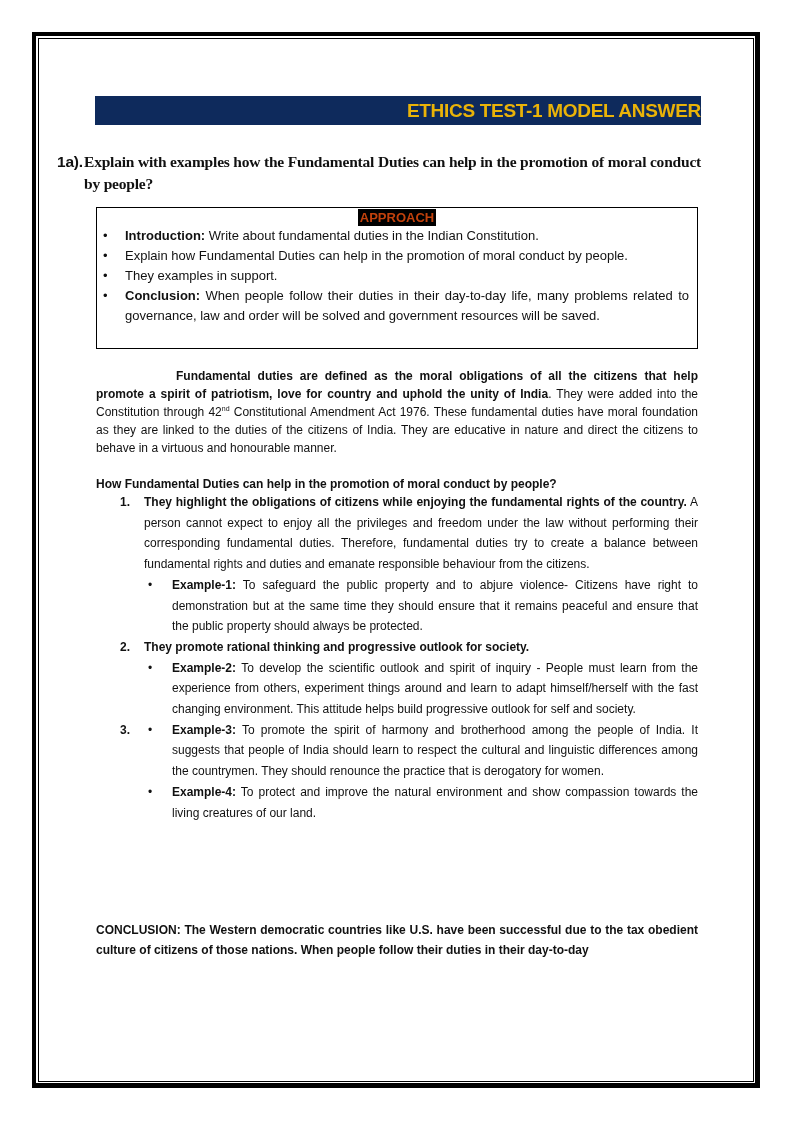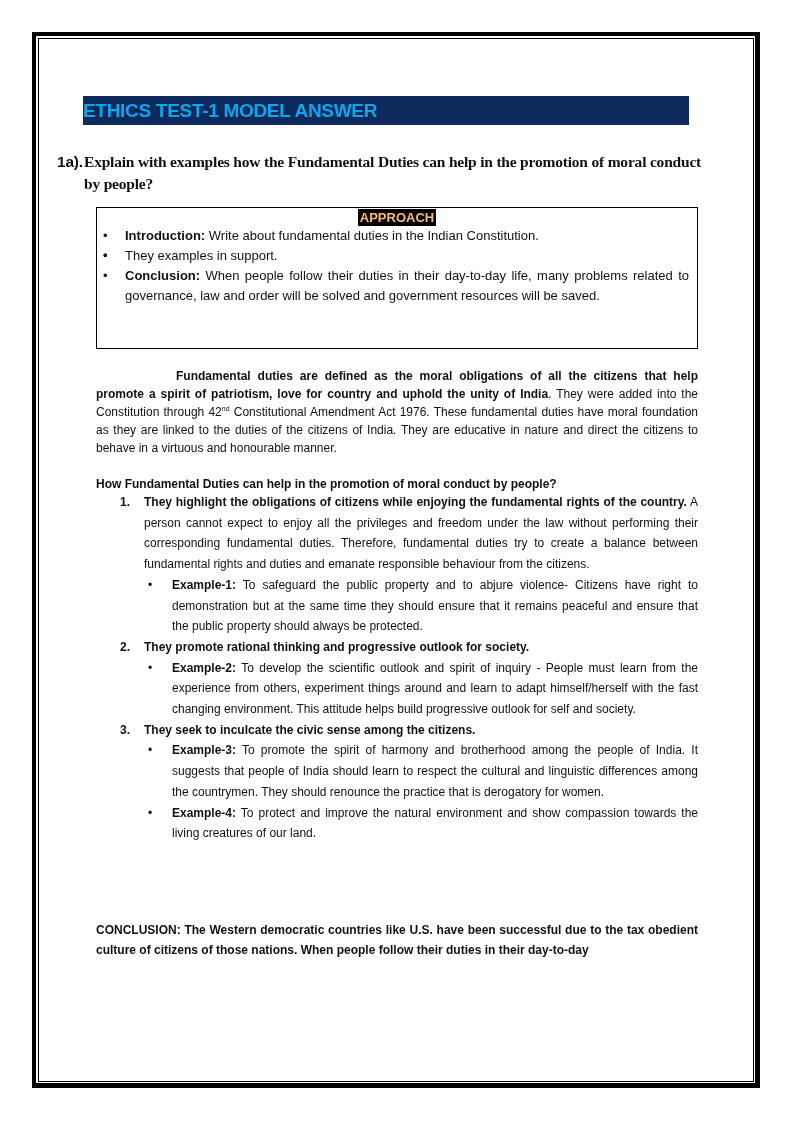--- a/index.html
+++ b/index.html
@@ -3,30 +3,30 @@
 <meta charset="utf-8">
 <style>
   html, body { margin: 0; padding: 0; background: #ffffff; }
   body { width: 794px; height: 1123px; position: relative; overflow: hidden;
          font-family: "Liberation Sans", sans-serif; color: #111; }
   .frame-outer { position: absolute; left: 32px; top: 32px; width: 728px; height: 1056px;
                  border-top: 4px solid #000; border-left: 4px solid #000;
                  border-right: 5px solid #000; border-bottom: 5px solid #000; box-sizing: border-box; }
   .frame-inner { position: absolute; left: 38px; top: 38px; width: 716px; height: 1044px;
                  border: 1px solid #000; box-sizing: border-box; }
-  .title-bar { position: absolute; left: 83px; top: 96px; width: 606px; height: 29px;
-               background: #0e2a5c; color: #0ea5e9; text-align: left; font-weight: bold;
+  .title-bar { position: absolute; left: 95px; top: 96px; width: 606px; height: 29px;
+               background: #0e2a5c; color: #eab308; text-align: right; font-weight: bold;
                font-size: 19px; line-height: 29px; letter-spacing: -0.3px; }
   .question { position: absolute; left: 57px; top: 151px; width: 650px; font-weight: bold;
               font-size: 15.5px; line-height: 22px; letter-spacing: -0.2px; }
   .question .qnum { position: absolute; left: 0; top: 0; }
   .question .qtext { display: block; margin-left: 27px; font-family: Liberation Serif, serif; }
   .approach { position: absolute; left: 96px; top: 207px; width: 602px; height: 142px;
               border: 1px solid #000; box-sizing: border-box; font-size: 13px; line-height: 20px; }
-  .approach-label { display: block; width: max-content; margin: 1px auto 0 auto; background: #000; color: #fdba74;
+  .approach-label { display: block; width: max-content; margin: 1px auto 0 auto; background: #000; color: #c2410c;
                     font-weight: bold; padding: 0 2px; line-height: 17px; }
   .approach ul { margin: 0; padding: 0; list-style: none; }
   .approach li { position: relative; padding-left: 28px; padding-right: 8px; text-align: justify; }
   .approach li .bullet { position: absolute; left: 6px; top: 0; }
   .body-text { position: absolute; left: 96px; width: 602px; font-size: 12px; line-height: 18px;
                text-align: justify; }
   .intro { top: 367px; text-indent: 80px; }
   .section-head { position: absolute; left: 96px; top: 475px; font-weight: bold; font-size: 12px; line-height: 18px; }
   .points { position: absolute; left: 96px; top: 492px; width: 602px; font-size: 12px; line-height: 20.7px; }
   .point { position: relative; padding-left: 48px; text-align: justify; }
@@ -47,35 +47,35 @@
 
 <div class="question">
   <span class="qnum">1a).</span>
   <span class="qtext">Explain with examples how the Fundamental Duties can help in the promotion of moral conduct by people?</span>
 </div>
 
 <div class="approach">
   <span class="approach-label">APPROACH</span>
   <ul>
     <li><span class="bullet">•</span><b>Introduction:</b><span> Write about fundamental duties in the Indian Constitution.</span></li>
-    <li><span class="bullet">•</span><b></b></li>
+    <li><span class="bullet">•</span><b></b><span>Explain how Fundamental Duties can help in the promotion of moral conduct by people.</span></li>
     <li><span class="bullet">•</span><b></b><span>They examples in support.</span></li>
     <li><span class="bullet">•</span><b>Conclusion:</b><span> When people follow their duties in their day-to-day life, many problems related to governance, law and order will be solved and government resources will be saved.</span></li>
   </ul>
 </div>
 
 <p class="body-text intro" style="margin:0"><b>Fundamental duties are defined as the moral obligations of all the citizens that help promote a spirit of patriotism, love for country and uphold the unity of India</b><span>. They were added into the Constitution through 42</span><sup>nd</sup><span> Constitutional Amendment Act 1976. These fundamental duties have moral foundation as they are linked to the duties of the citizens of India. They are educative in nature and direct the citizens to behave in a virtuous and honourable manner.</span></p>
 
 <div class="section-head">How Fundamental Duties can help in the promotion of moral conduct by people?</div>
 
 <div class="points">
   <div class="point"><span class="num">1.</span><b>They highlight the obligations of citizens while enjoying the fundamental rights of the country.</b><span> A person cannot expect to enjoy all the privileges and freedom under the law without performing their corresponding fundamental duties. Therefore, fundamental duties try to create a balance between fundamental rights and duties and emanate responsible behaviour from the citizens.</span></div>
   <div class="example"><span class="bullet">•</span><b>Example-1:</b><span> To safeguard the public property and to abjure violence- Citizens have right to demonstration but at the same time they should ensure that it remains peaceful and ensure that the public property should always be protected.</span></div>
 
   <div class="point"><span class="num">2.</span><b>They promote rational thinking and progressive outlook for society.</b><span></span></div>
   <div class="example"><span class="bullet">•</span><b>Example-2:</b><span> To develop the scientific outlook and spirit of inquiry - People must learn from the experience from others, experiment things around and learn to adapt himself/herself with the fast changing environment. This attitude helps build progressive outlook for self and society.</span></div>
 
-  <div class="point"><span class="num">3.</span><b>They seek to inculcate the civic sense among the citizens.</b><span></span></div>
+  <div class="point"><span class="num">3.</span><span></span></div>
   <div class="example"><span class="bullet">•</span><b>Example-3:</b><span> To promote the spirit of harmony and brotherhood among the people of India. It suggests that people of India should learn to respect the cultural and linguistic differences among the countrymen.  They should renounce the practice that is derogatory for women.</span></div>
   <div class="example"><span class="bullet">•</span><b>Example-4:</b><span> To protect and improve the natural environment and show compassion towards the living creatures of our land.</span></div>
 </div>
 
 <p class="body-text conclusion" style="margin:0">CONCLUSION: The Western democratic countries like U.S. have been successful due to the tax obedient culture of citizens of those nations. When people follow their duties in their day-to-day</p>
 
 </body></html>

